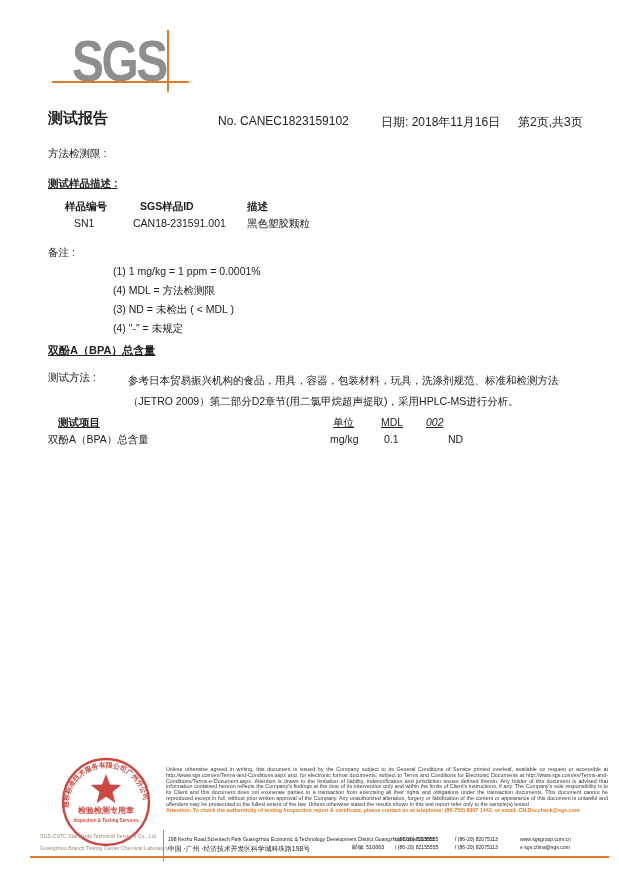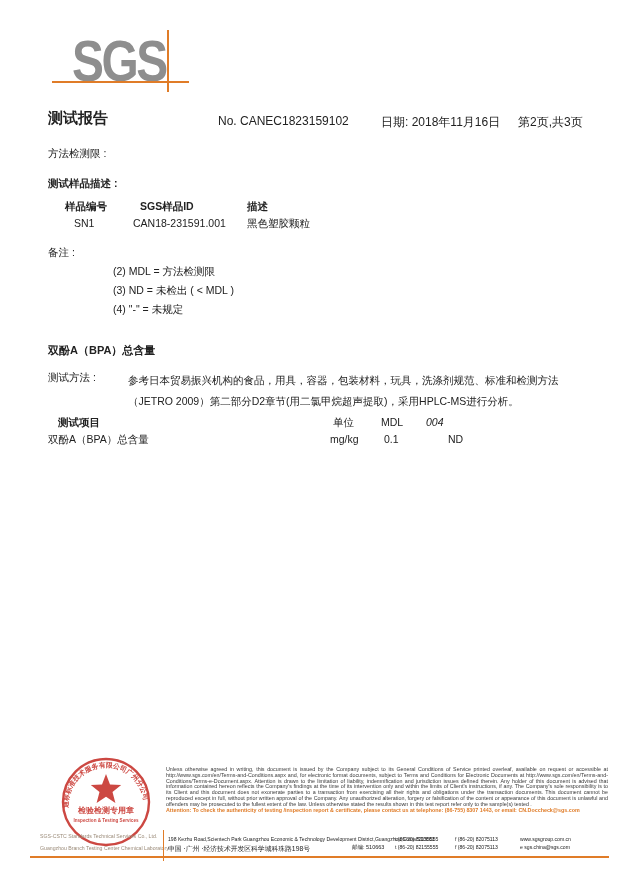--- a/index.html
+++ b/index.html
@@ -18,21 +18,21 @@
     transform:scaleX(0.84); transform-origin:left top;
   }
   .logo-hline { position:absolute; left:52px; top:81px; width:137px; height:2px; background:#e07c28; }
   .logo-vline { position:absolute; left:167px; top:30px; width:2px; height:62px; background:#e07c28; }
 
   
   .report-title { position:absolute; left:48px; top:109px; font-size:15px; font-weight:bold; color:#222; }
   .meta { position:absolute; top:114px; font-size:12px; color:#222; }
 
   .body-text { font-size:10.5px; color:#222; }
-  .u { }
+  .u { text-decoration:underline; }
   .b { font-weight:bold; }
   .i { font-style:italic; }
 
   .remark-line { font-size:10.5px; color:#222; line-height:19px; }
 
   .method-para { position:absolute; left:128px; top:370px; width:467px;
     font-size:10.5px; line-height:21px; color:#222; }
 
   
   .stamp { position:absolute; left:56px; top:756px; width:100px; height:92px; opacity:0.88; }
@@ -73,34 +73,35 @@
     <div class="abs body-text b" style="left:65px;  top:200px;">样品编号</div>
     <div class="abs body-text b" style="left:140px; top:200px;">SGS样品ID</div>
     <div class="abs body-text b" style="left:247px; top:200px;">描述</div>
     <div class="abs body-text" style="left:74px;  top:217px;">SN1</div>
     <div class="abs body-text" style="left:133px; top:217px;">CAN18-231591.001</div>
     <div class="abs body-text" style="left:247px; top:217px;">黑色塑胶颗粒</div>
   </div>
 
   <div class="abs body-text" style="left:48px; top:246px;">备注 :</div>
   <div class="abs" style="left:113px; top:262px;">
-    <div class="remark-line">(2) MDL = 方法检测限</div>
+    <div class="remark-line">(1) 1 mg/kg = 1 ppm = 0.0001%</div>
+    <div class="remark-line">(4) MDL = 方法检测限</div>
     <div class="remark-line">(3) ND = 未检出 ( &lt; MDL )</div>
     <div class="remark-line">(4) "-" = 未规定</div>
   </div>
 
   <div class="abs body-text b u" style="left:48px; top:343px; font-size:11px;">双酚A（BPA）总含量</div>
   <div class="abs body-text" style="left:48px; top:371px;">测试方法 :</div>
   <div class="method-para">参考日本贸易振兴机构的食品，用具，容器，包装材料，玩具，洗涤剂规范、标准和检测方法（JETRO 2009）第二部分D2章节(用二氯甲烷超声提取)，采用HPLC-MS进行分析。</div>
 
   <div>
     <div class="abs body-text b u" style="left:58px;  top:416px;">测试项目</div>
     <div class="abs body-text u" style="left:333px; top:416px;">单位</div>
     <div class="abs body-text u" style="left:381px; top:416px;">MDL</div>
-    <div class="abs body-text u i" style="left:426px; top:416px;">004</div>
+    <div class="abs body-text u i" style="left:426px; top:416px;">002</div>
     <div class="abs body-text" style="left:48px;  top:433px;">双酚A（BPA）总含量</div>
     <div class="abs body-text" style="left:330px; top:433px;">mg/kg</div>
     <div class="abs body-text" style="left:384px; top:433px;">0.1</div>
     <div class="abs body-text" style="left:428px; top:433px;padding-left:20px;">ND</div>
   </div>
 
   <svg class="stamp" viewBox="0 0 100 92">
     <circle cx="50" cy="46" r="43" fill="none" stroke="#c62f28" stroke-width="2.4"></circle>
     <path id="stamp-arc" d="M 13 58 A 38 38 0 1 1 87 58" fill="none"></path>
     <text font-size="6.9" fill="#c62f28" font-weight="bold">

